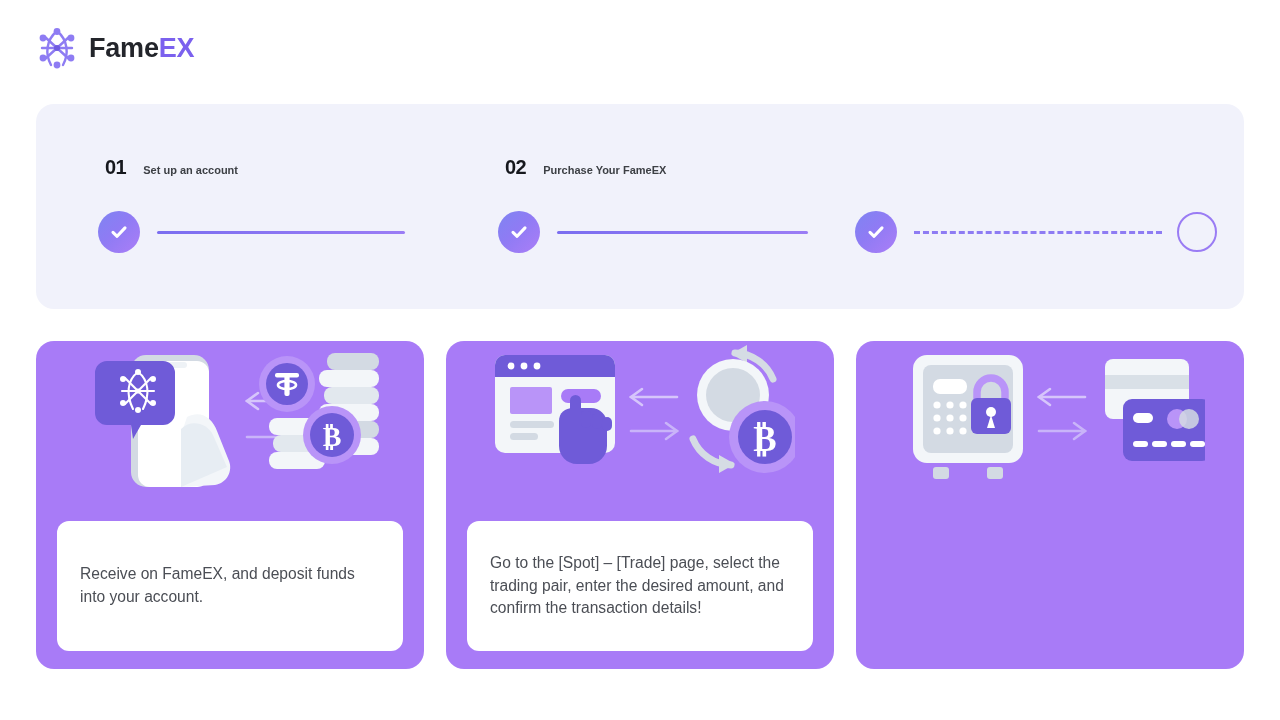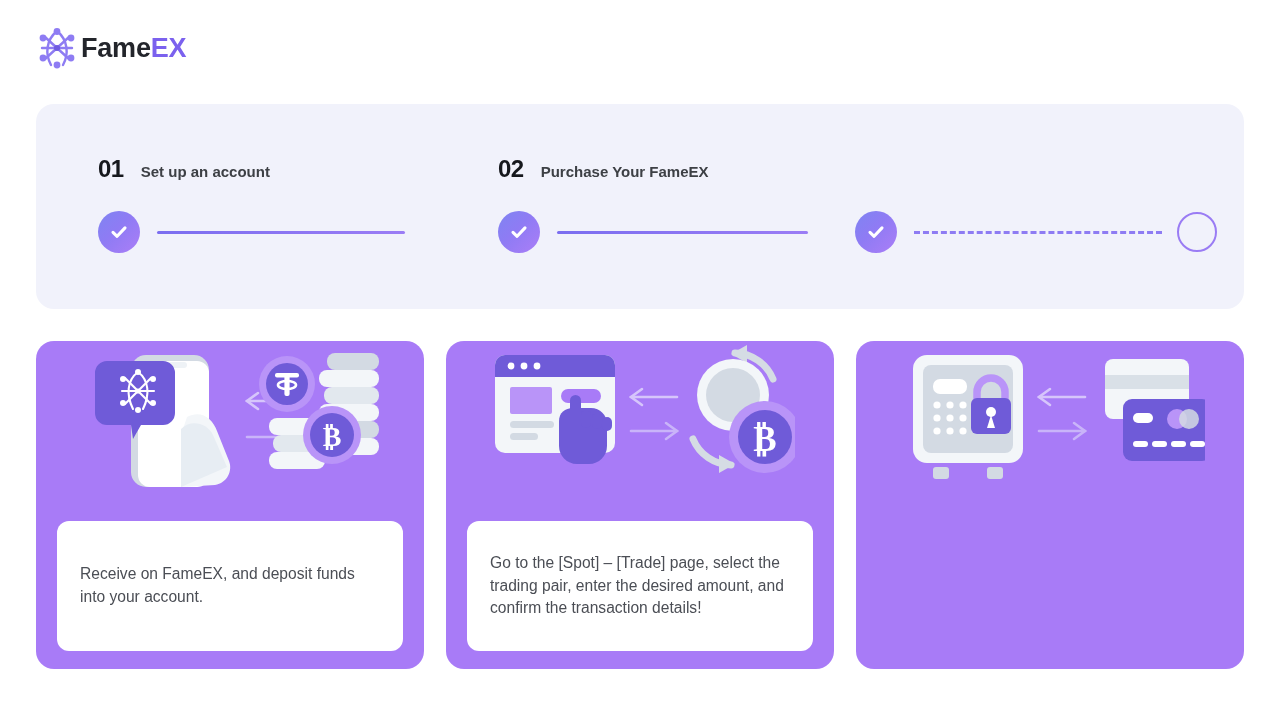--- a/index.html
+++ b/index.html
@@ -5,36 +5,36 @@
   * { box-sizing: border-box; margin: 0; padding: 0; }
   html, body {
     width: 1280px; height: 720px;
     background: #ffffff;
     font-family: "Liberation Sans", sans-serif;
     overflow: hidden;
   }
   .page { position: relative; width: 1280px; height: 720px; background: #fff; }
 
   
-  .brand { position: absolute; left: 36px; top: 26px; display: flex; align-items: center; gap: 3px; }
+  .brand { position: absolute; left: 36px; top: 26px; display: flex; align-items: center; gap: 11px; }
   .brand-mark { width: 42px; height: 44px; display: block; }
   .brand-text { font-size: 27px; font-weight: 700; letter-spacing: -0.2px; line-height: 1; white-space: pre; }
   .brand-text .t1 { color: #23252b; }
   .brand-text .t2 { color: #7b61ee; }
 
   
   .steps-panel {
     position: absolute; left: 36px; top: 104px;
     width: 1208px; height: 205px;
     background: #f1f2fb; border-radius: 18px;
   }
   .step { position: absolute; top: 0; height: 205px; }
   .step-head { position: absolute; top: 53px; left: 0; display: flex; align-items: baseline; white-space: nowrap; }
-  .step-num { font-size: 24px; font-weight: 700; color: #16181d; letter-spacing: -0.5px; line-height: 1; }
-  .step-label { font-size: 15px; font-weight: 700; color: #3d4045; margin-left: 17px; line-height: 1; }
+  .step-num { font-size: 20px; font-weight: 700; color: #16181d; letter-spacing: -0.5px; line-height: 1; margin-left: 7px; }
+  .step-label { font-size: 11px; font-weight: 700; color: #3d4045; margin-left: 17px; line-height: 1; }
   .step-track { position: absolute; top: 107px; left: 0; display: flex; align-items: center; }
   .check {
     width: 42px; height: 42px; border-radius: 50%;
     background: linear-gradient(135deg, #7f84f2 0%, #8f7bf4 45%, #ab7ef7 100%);
     display: flex; align-items: center; justify-content: center; flex: none;
   }
   .check svg { display: block; }
   .line-solid { height: 3px; border-radius: 2px; background: linear-gradient(90deg,#7b6ef0 0%, #9b7df5 100%); margin-left: 17px; }
   .line-dashed {
     height: 0; margin-left: 17px;

